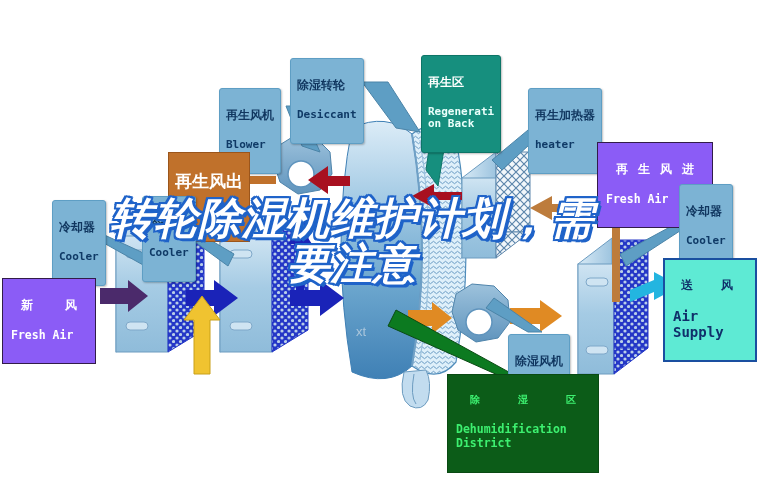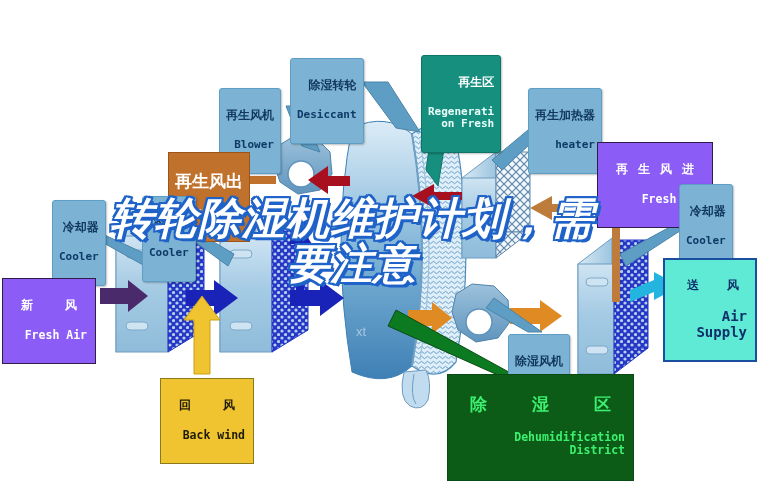--- a/index.html
+++ b/index.html
@@ -8,21 +8,21 @@
     font-family:"Liberation Sans","DejaVu Sans",sans-serif;
     width:757px;height:488px;overflow:hidden;
   }
   #stage{position:relative;width:757px;height:488px;background:#ffffff;}
   #art{position:absolute;left:0;top:0;width:757px;height:488px;}
 
   
   .lbl{
     position:absolute;
     box-sizing:border-box;
-    text-align:right;
+    text-align:left;
     line-height:1.08;
     white-space:pre-line;
     letter-spacing:0px;
     z-index:30;
   }
   .lbl .cn{
     display:block;
     font-weight:bold;
     font-family:"DejaVu Sans","Liberation Sans",sans-serif;
   }
@@ -82,21 +82,21 @@
     background:#5eead4;border:2px solid #1a4fa0;color:#10306a;
     padding:2px 8px 3px 8px;
   }
   .tag-cyan .cn{font-size:12px;letter-spacing:8px;text-indent:8px;color:#10306a;}
   .tag-cyan .en{font-size:14px;color:#10306a;}
 
   .tag-green{
     background:#0c5c18;border:1px solid #0a4a13;color:#39f06a;
     padding:3px 8px 5px 8px;
   }
-  .tag-green .cn{font-size:17px;letter-spacing:14px;text-indent:14px;color:#3df070;}
+  .tag-green .cn{font-size:10px;letter-spacing:14px;text-indent:14px;color:#3df070;}
   .tag-green .en{font-size:11.5px;color:#3df070;line-height:1.15;}
 
   
   #headline{
     position:absolute;
     left:0;top:196px;width:704px;
     z-index:60;
     text-align:center;
     pointer-events:none;
   }
@@ -309,21 +309,21 @@
 </div>
 
 <div class="lbl bubble" style="left:219px;top:88px;">
   <span class="cn">再生风机</span>
   <span class="en">Blower</span>
 </div>
 
 <div class="lbl bubble-teal" style="left:421px;top:55px;">
   <span class="cn">再生区</span>
   <span class="en">Regenerati
-on Fresh</span>
+on Back</span>
 </div>
 
 <div class="lbl bubble" style="left:528px;top:88px;">
   <span class="cn">再生加热器</span>
   <span class="en">heater</span>
 </div>
 
 <div class="lbl tag-purple" style="left:597px;top:142px;">
   <span class="cn">再生风进</span>
   <span class="en">Fresh Air</span>
@@ -357,24 +357,20 @@
 <div class="lbl tag-cyan" style="left:663px;top:258px;">
   <span class="cn">送　风</span>
   <span class="en">Air Supply</span>
 </div>
 
 <div class="lbl bubble" style="left:508px;top:334px;">
   <span class="cn">除湿风机</span>
   <span class="en">Blower</span>
 </div>
 
-<div class="lbl tag-yellow" style="left:160px;top:378px;">
-  <span class="cn">回　风</span>
-  <span class="en">Back wind</span>
-</div>
 
 <div class="lbl tag-green" style="left:447px;top:374px;">
   <span class="cn">除　湿　区</span>
   <span class="en">Dehumidification
 District</span>
 </div>
 
 <div id="headline">
   <span class="hl-line l1">转轮除湿机维护计划，需</span>
   <span class="hl-line l2">要注意</span>

